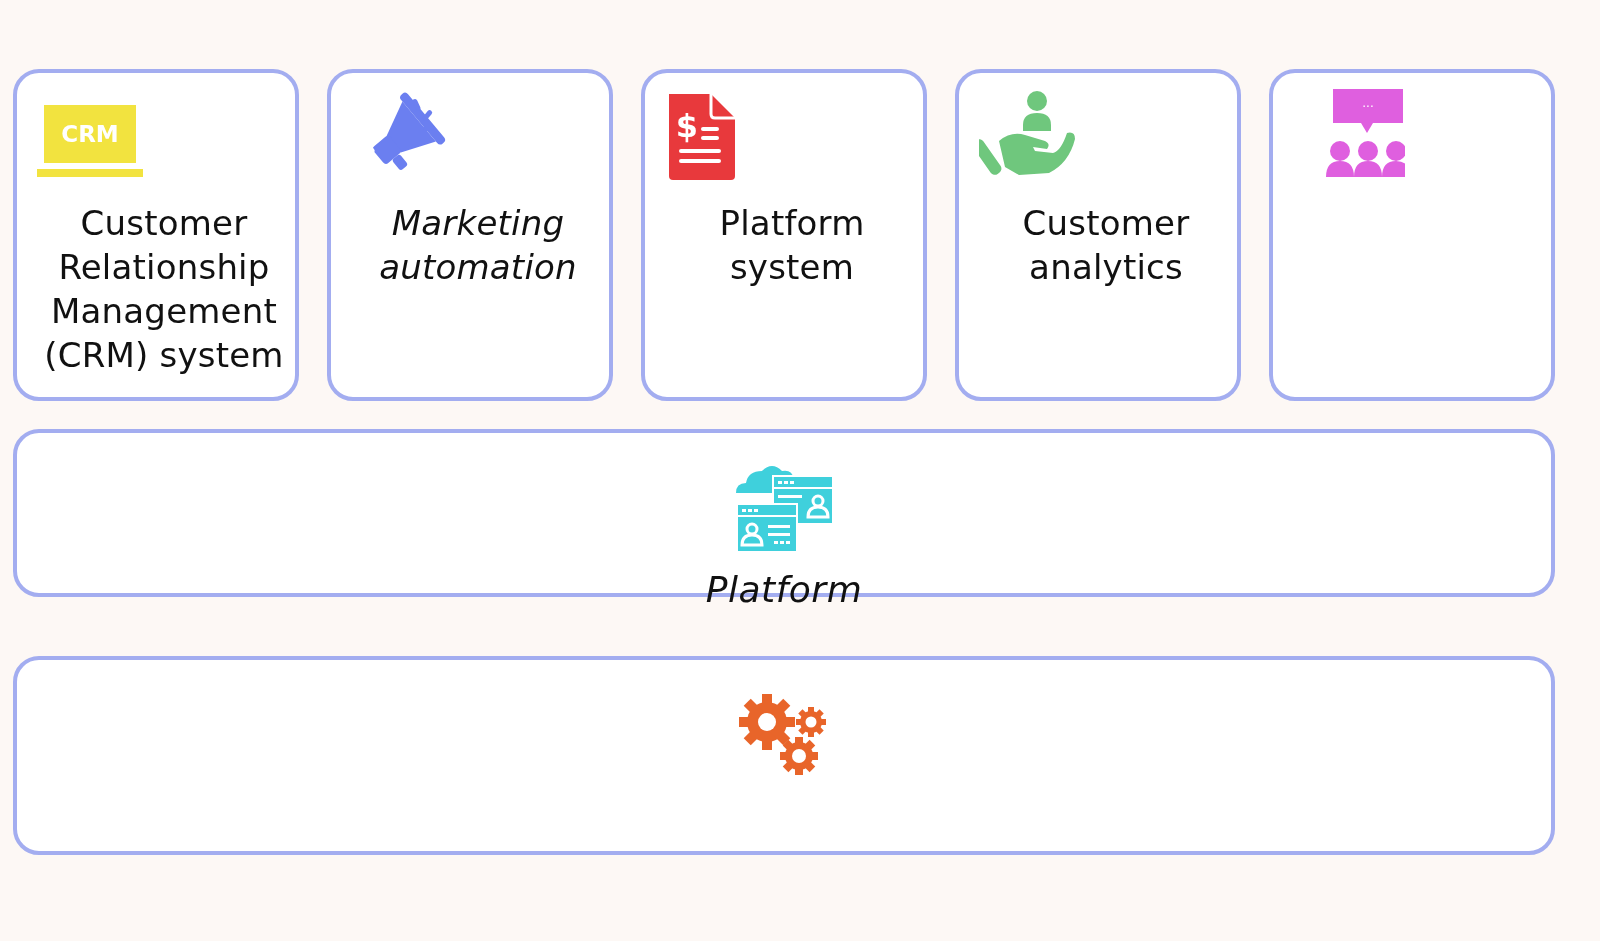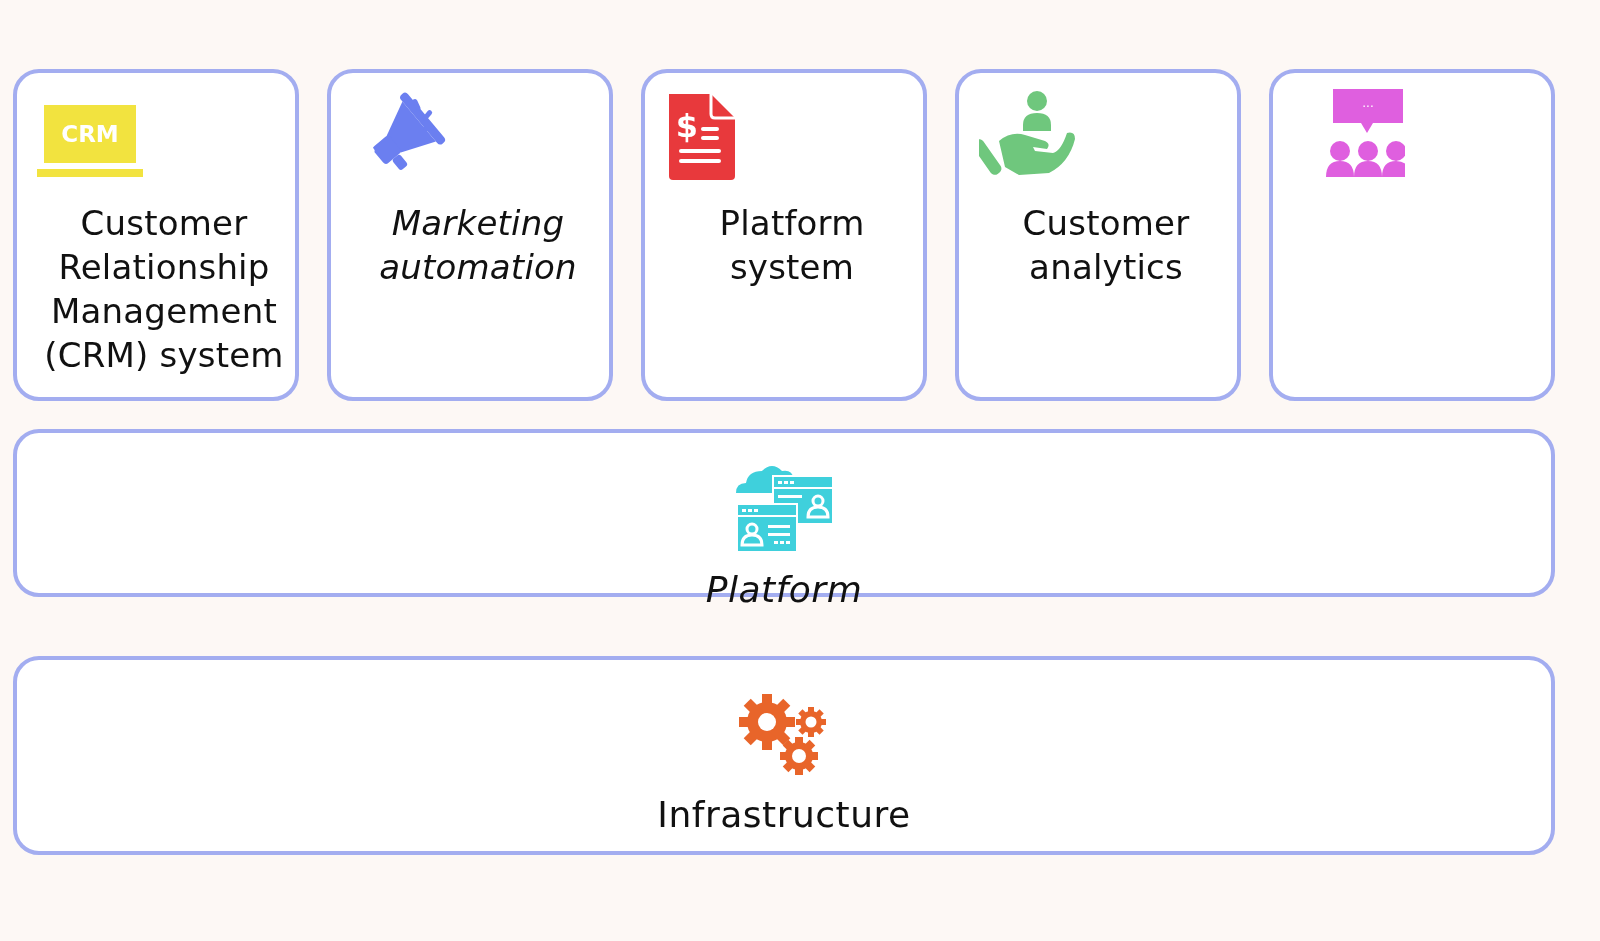--- a/index.html
+++ b/index.html
@@ -209,14 +209,13 @@
       <g transform="translate(60,62)">
         <circle r="14"></circle>
         <rect x="-4" y="-19" width="8" height="38"></rect>
         <rect x="-19" y="-4" width="38" height="8"></rect>
         <rect x="-4" y="-19" width="8" height="38" transform="rotate(45)"></rect>
         <rect x="-4" y="-19" width="8" height="38" transform="rotate(-45)"></rect>
         <circle r="7" fill="#ffffff"></circle>
       </g>
     </g>
   </svg>
-  <div class="label">Infrastructure</div>
 </div>
 
 </body></html>

